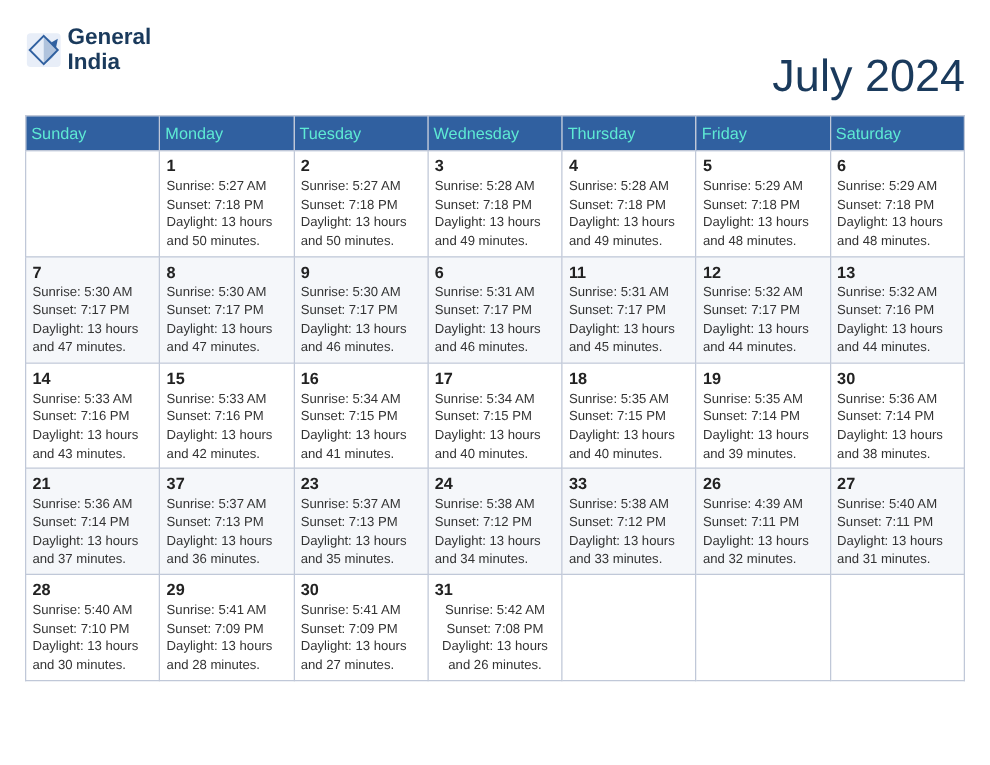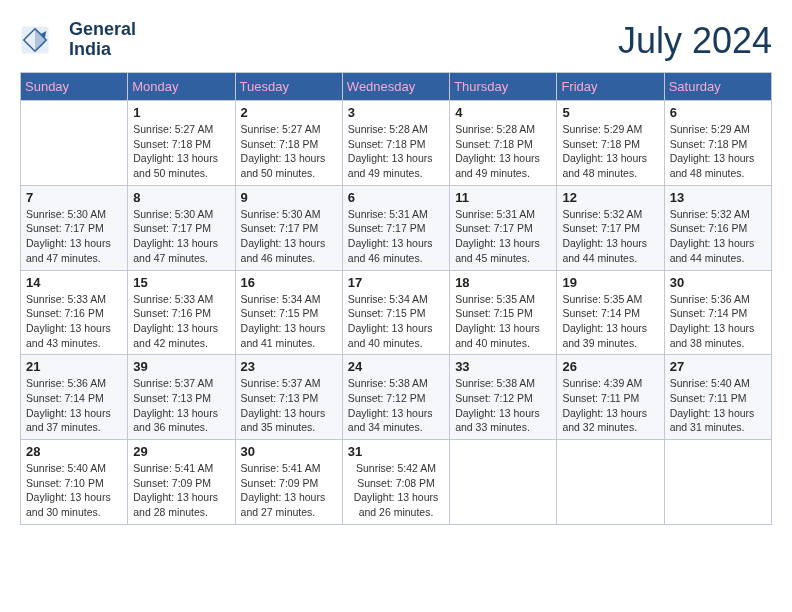--- a/index.html
+++ b/index.html
@@ -12,55 +12,56 @@
     }
     .header-section {
       display: flex;
       justify-content: space-between;
       align-items: flex-start;
       margin-bottom: 10px;
     }
     .logo {
       display: flex;
       align-items: center;
-      gap: 19px;
+      gap: 4px;
     }
     .logo-text {
       font-size: 18px;
       font-weight: bold;
       color: #1a3a5c;
       line-height: 1.1;
     }
     .logo-text span {
       display: block;
     }
     .logo-icon {
       width: 30px;
       height: 30px;
     }
     .title-section {
       text-align: right;
+      margin-top: 20px;
     }
     .month-year {
       font-size: 36px;
       color: #1a3a5c;
       font-weight: normal;
     }
     .location {
       font-size: 16px;
       color: #333;
     }
     .calendar {
       width: 100%;
       border-collapse: collapse;
       font-size: 11px;
     }
     .calendar th {
       background-color: #3060a0;
-      color: #f9a8d4;
+      color: #5eead4;
       padding: 6px 4px;
       text-align: left;
       font-size: 13px;
       font-weight: normal;
       border: 1px solid #c0c8d8;
     }
     .calendar td {
       border: 1px solid #c0c8d8;
       vertical-align: top;
       padding: 4px 5px;
@@ -269,21 +270,21 @@
       </tr>
       <tr>
         <td>
           <div class="day-number">21</div>
           <div class="day-info" style="white-space: pre-line;">Sunrise: 5:36 AM
 Sunset: 7:14 PM
 Daylight: 13 hours
 and 37 minutes.</div>
         </td>
         <td>
-          <div class="day-number">39</div>
+          <div class="day-number">37</div>
           <div class="day-info" style="white-space: pre-line;">Sunrise: 5:37 AM
 Sunset: 7:13 PM
 Daylight: 13 hours
 and 36 minutes.</div>
         </td>
         <td>
           <div class="day-number">23</div>
           <div class="day-info" style="white-space: pre-line;">Sunrise: 5:37 AM
 Sunset: 7:13 PM
 Daylight: 13 hours

